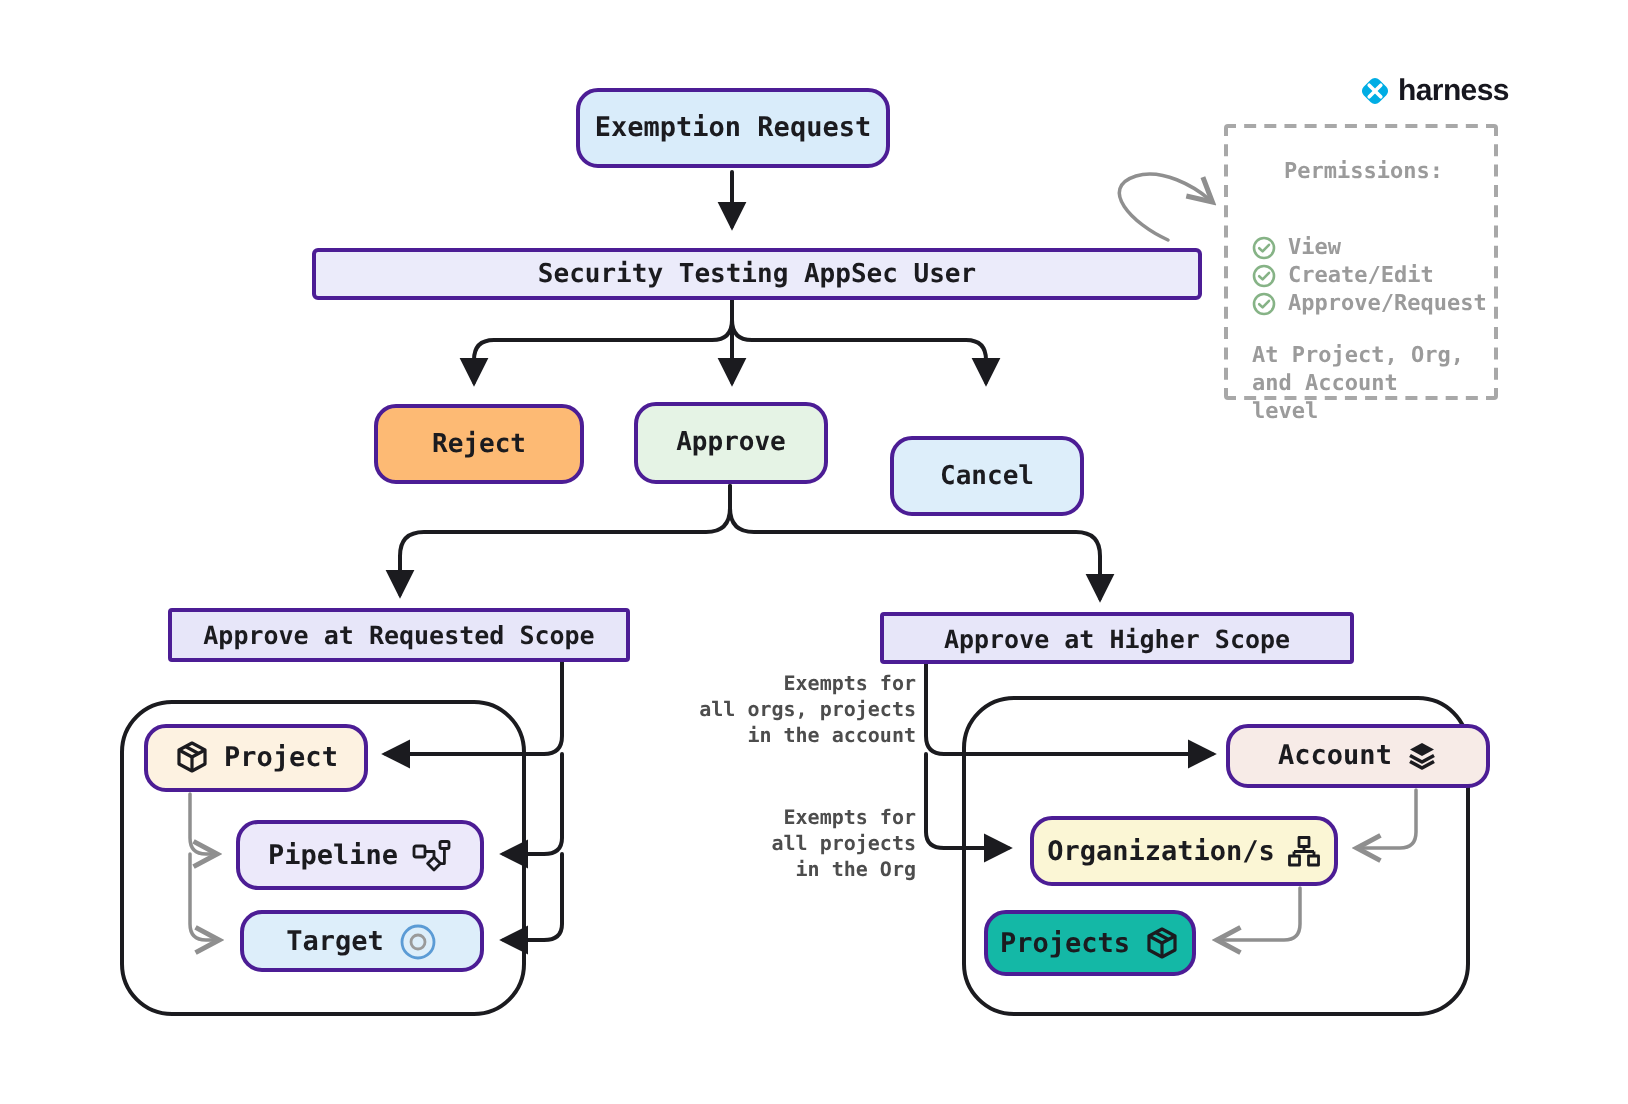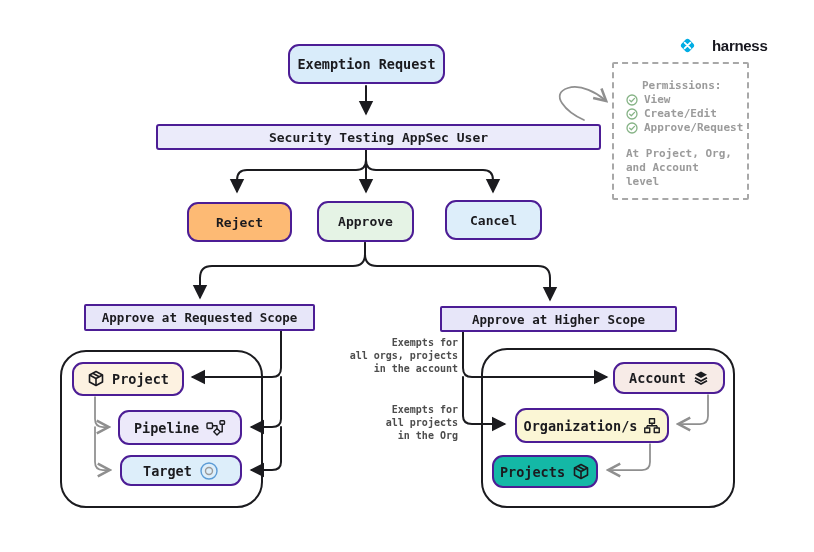--- a/index.html
+++ b/index.html
@@ -11,24 +11,24 @@
         font-weight:700;font-size:13px;letter-spacing:0;background:#fff;}
   .pill{border-radius:11px;}
   .bar{border-radius:3px;}
   .sharp{border-radius:2px;}
   .container{position:absolute;box-sizing:border-box;border:2px solid #1b1b1f;border-radius:26px;background:transparent;}
   .exempt-note{position:absolute;width:118px;text-align:right;font-size:10px;line-height:13px;
                font-weight:700;color:#4d4d4d;}
   .perm-panel{position:absolute;left:612px;top:62px;width:137px;height:138px;box-sizing:border-box;
               border:2px dashed #a8a8a8;border-radius:2px;padding:15px 10px 10px 12px;
               color:#9b9b9b;font-size:11px;line-height:14px;font-weight:700;background:#fff;}
-  .perm-title{margin-bottom:0;padding-left:16px;}
+  .perm-title{margin-bottom:24px;padding-left:16px;}
   .perm-item{display:flex;align-items:center;gap:6px;height:14px;}
   .perm-footer{margin-top:12px;}
-  .logo{position:absolute;left:679px;top:37px;display:flex;align-items:center;gap:16px;}
+  .logo{position:absolute;left:679px;top:37px;display:flex;align-items:center;gap:3px;}
   .logo-text{font-family:"Liberation Sans","DejaVu Sans",sans-serif;font-weight:700;
              font-size:15px;color:#17171f;letter-spacing:-0.3px;}
   .icon{display:inline-flex;align-items:center;justify-content:center;flex:0 0 auto;}
 </style>
 </head>
 <body>
 
 <div class="stage">
 
   <svg class="arrows" width="814" height="552" viewBox="0 0 814 552">
@@ -114,21 +114,21 @@
   <div class="node bar" style="left:143px;top:124px;width:445px;height:26px;background:#ebebfa;margin-left:13px;">
     <span>Security Testing AppSec User</span>
   </div>
 
   <div class="node pill" style="left:187px;top:202px;width:105px;height:40px;background:#fdba74;">
     <span>Reject</span>
   </div>
   <div class="node pill" style="left:317px;top:201px;width:97px;height:41px;background:#e5f3e5;border-radius:11px;">
     <span>Approve</span>
   </div>
-  <div class="node pill" style="left:445px;top:200px;width:97px;height:40px;background:#ddeefa;">
+  <div class="node pill" style="left:445px;top:218px;width:97px;height:40px;background:#ddeefa;">
     <span>Cancel</span>
   </div>
 
   <div class="node sharp" style="left:84px;top:304px;width:231px;height:27px;background:#e7e6f9;font-size:12.5px;">
     <span>Approve at Requested Scope</span>
   </div>
   <div class="node sharp" style="left:440px;top:306px;width:237px;height:26px;background:#e7e6f9;font-size:12.5px;">
     <span>Approve at Higher Scope</span>
   </div>
 
@@ -175,21 +175,21 @@
     <span class="icon">
       <svg width="20" height="20" viewBox="0 0 20 20" fill="none">
         <circle cx="10" cy="10" r="8" stroke="#5b9bd5" stroke-width="1.4"></circle>
         <circle cx="10" cy="10" r="3.5" stroke="#9a9a9a" stroke-width="1.4"></circle>
       </svg>
     </span>
   </div>
 
   <div class="container" style="left:481px;top:348px;width:254px;height:160px;"></div>
 
-  <div class="node pill" style="left:613px;top:362px;width:112px;height:32px;background:#f7ebe7;font-size:13.5px;">
+  <div class="node pill" style="left:613px;top:362px;width:132px;height:32px;background:#f7ebe7;font-size:13.5px;">
     <span>Account</span>
     <span class="icon">
       <svg width="16" height="16" viewBox="0 0 16 16">
         <path d="M8,1.5 L14,4.75 L8,8 L2,4.75 Z" fill="#1b1b1f"></path>
         <path d="M2,7.75 L8,11 L14,7.75" fill="none" stroke="#1b1b1f" stroke-width="1.8" stroke-linejoin="round"></path>
         <path d="M2,10.75 L8,14 L14,10.75" fill="none" stroke="#1b1b1f" stroke-width="1.8" stroke-linejoin="round"></path>
       </svg>
     </span>
   </div>
 

